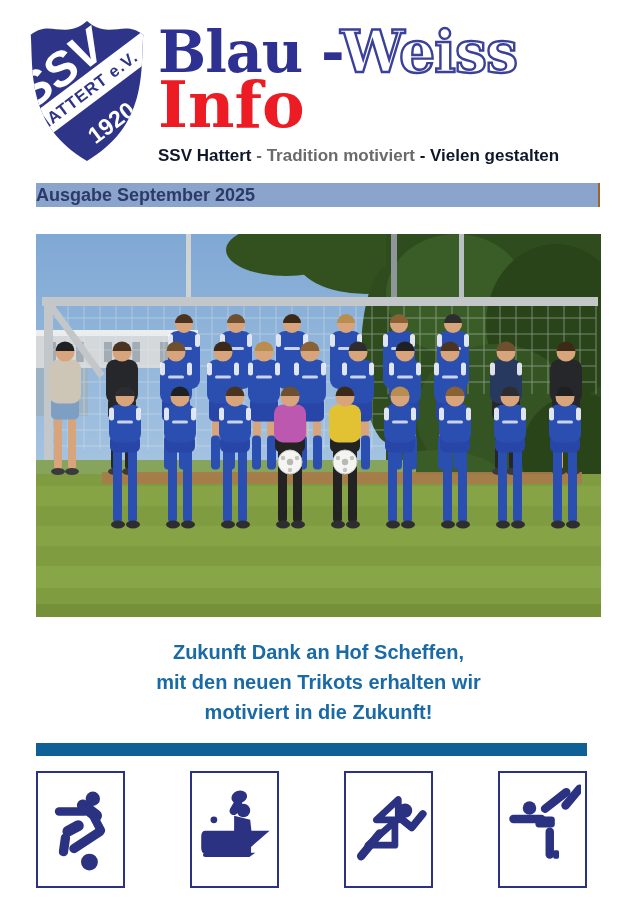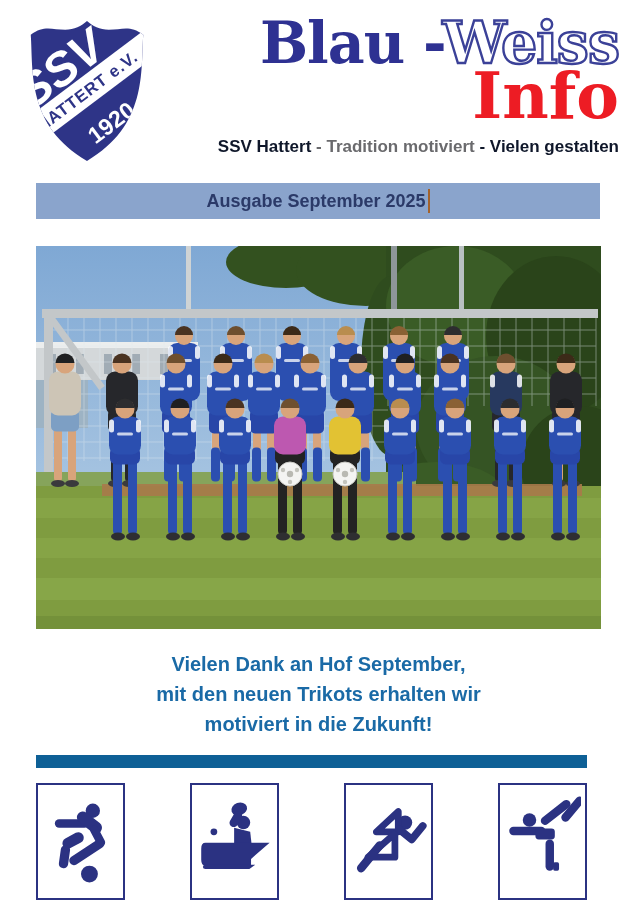--- a/index.html
+++ b/index.html
@@ -3,32 +3,32 @@
 <meta charset="utf-8">
 <style>
   html,body{margin:0;padding:0;}
   body{
     width:637px;height:908px;background:#ffffff;overflow:hidden;position:relative;
     font-family:"Liberation Sans",sans-serif;
   }
   
   .header{display:flex;padding:14px 18px 0 16px;height:154px;}
   .logo-wrap{width:142px;flex:0 0 142px;}
-  .titles{flex:1;text-align:right;padding-top:2px;}
+  .titles{flex:1;text-align:left;padding-top:2px;margin-top:9px;}
   .main-title{margin:0;font-family:"DejaVu Serif",serif;font-weight:bold;
     font-size:57px;line-height:0.95;color:#2e3192;letter-spacing:-1px;white-space:nowrap;}
   .weiss{color:#ffffff;-webkit-text-stroke:2.4px #3b4198;}
   .info-title{margin:-6px 0 0 0;font-family:"DejaVu Serif",serif;font-weight:bold;
     font-size:64px;line-height:1;color:#ed1c24;}
   .tagline{margin:9px 0 0 0;font-weight:bold;font-size:17px;white-space:nowrap;}
   .tag-blue{color:#0f172a;}
   .tag-gray{color:#6a6a6d;}
   
-  .issue-banner{margin:15px 0 0 36px;width:564px;height:36px;background:#8aa4cc;
-    display:flex;align-items:center;justify-content:center;
+  .issue-banner{margin:15px 0 0 36px;width:564px;height:24px;background:#8aa4cc;
+    display:flex;align-items:center;justify-content:space-between;
     font-weight:bold;font-size:18px;color:#2b3a68;}
   .caret{width:2px;height:24px;background:#a2622c;margin-left:2px;}
   
   .team-photo{margin:27px 0 0 36px;width:565px;height:383px;display:block;}
   .team-photo svg{display:block;}
   
   .thanks{margin:20px 0 0 0;text-align:center;color:#1a6aa6;font-weight:bold;
     font-size:20px;line-height:30px;}
   .thanks p{margin:0;}
   
@@ -445,21 +445,21 @@
           <circle cx="309" cy="228" r="12" fill="#f4f4f2" stroke="#c9c9c4" stroke-width="1"></circle>
           <circle cx="309" cy="228" r="3.2" fill="#b9b9b2"></circle>
           <circle cx="302" cy="224" r="2.2" fill="#c3c3bc"></circle>
           <circle cx="316" cy="224" r="2.2" fill="#c3c3bc"></circle>
           <circle cx="309" cy="236" r="2.2" fill="#c3c3bc"></circle>
         </g>
     </svg>
   </figure>
 
   <section class="thanks">
-    <p>Vielen Dank an Hof September,</p>
+    <p>Zukunft Dank an Hof Scheffen,</p>
     <p>mit den neuen Trikots erhalten wir</p>
     <p>motiviert in die Zukunft!</p>
   </section>
 
   <div class="divider"></div>
 
   <div class="sports-row">
     <div class="sport-box">
       <svg class="picto" viewBox="0 0 90 112">
         <g class="fillc">

